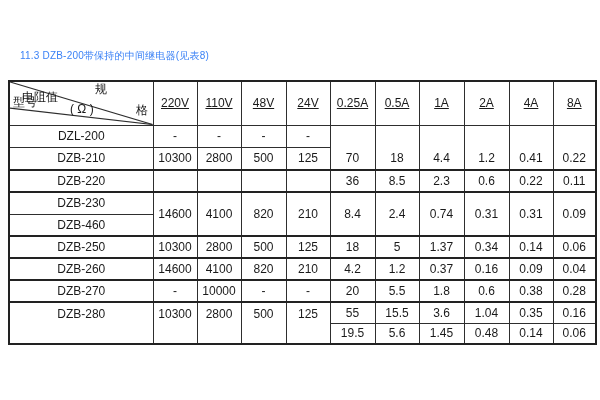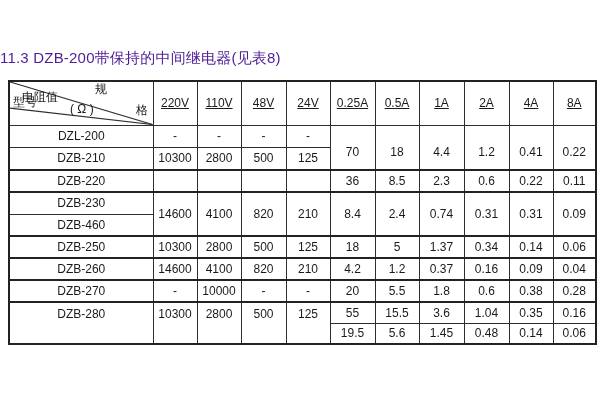--- a/index.html
+++ b/index.html
@@ -1,41 +1,41 @@
 <!DOCTYPE html>
 <html><head>
 <meta charset="utf-8">
 <style>
   html,body{margin:0;padding:0;}
   body{
     width:600px;height:400px;background:#ffffff;position:relative;overflow:hidden;
     font-family:"Liberation Sans","DejaVu Sans",sans-serif;color:#1a1a1a;
   }
   .title{
-    position:absolute;left:0;top:49px;font-size:15px;color:#4c1d95;
+    position:absolute;left:20px;top:49px;font-size:10px;color:#3b82f6;
     letter-spacing:0.2px;white-space:nowrap;
   }
   table.spec{
     position:absolute;left:8px;top:80px;width:587px;
     border-collapse:collapse;table-layout:fixed;
     border:2px solid #222;
   }
   td{
     border:1px solid #2e2e2e;
     text-align:center;vertical-align:middle;
     font-size:12px;color:#1a1a1a;
     padding:0;overflow:hidden;white-space:nowrap;
   }
   tr.rh{height:44px;}
   tr.rr{height:22px;}
   tr.r2{height:23px;padding-left:36px;}
   tr.rs{height:21px;}
   td.h{font-size:12px;text-decoration:underline;}
   td.gb{border-bottom:2px solid #222;}
-  td.vb{vertical-align:bottom;padding-bottom:10px;}
+  td.vb{vertical-align:bottom;padding-bottom:4px;}
   td.vt{vertical-align:top;padding-top:4px;}
   td.diag{position:relative;padding:0;}
   .diag svg{position:absolute;left:0;top:0;width:100%;height:100%;display:block;}
   .diag .lbl{position:absolute;font-size:12px;line-height:13px;white-space:nowrap;}
   .lbl-spec1{left:85px;top:1px;}
   .lbl-spec2{left:126px;top:22px;}
   .lbl-res{left:12px;top:9px;}
   .lbl-unit{left:60px;top:21px;font-size:11px;}
   .lbl-model{left:3px;top:14px;}
 </style>

